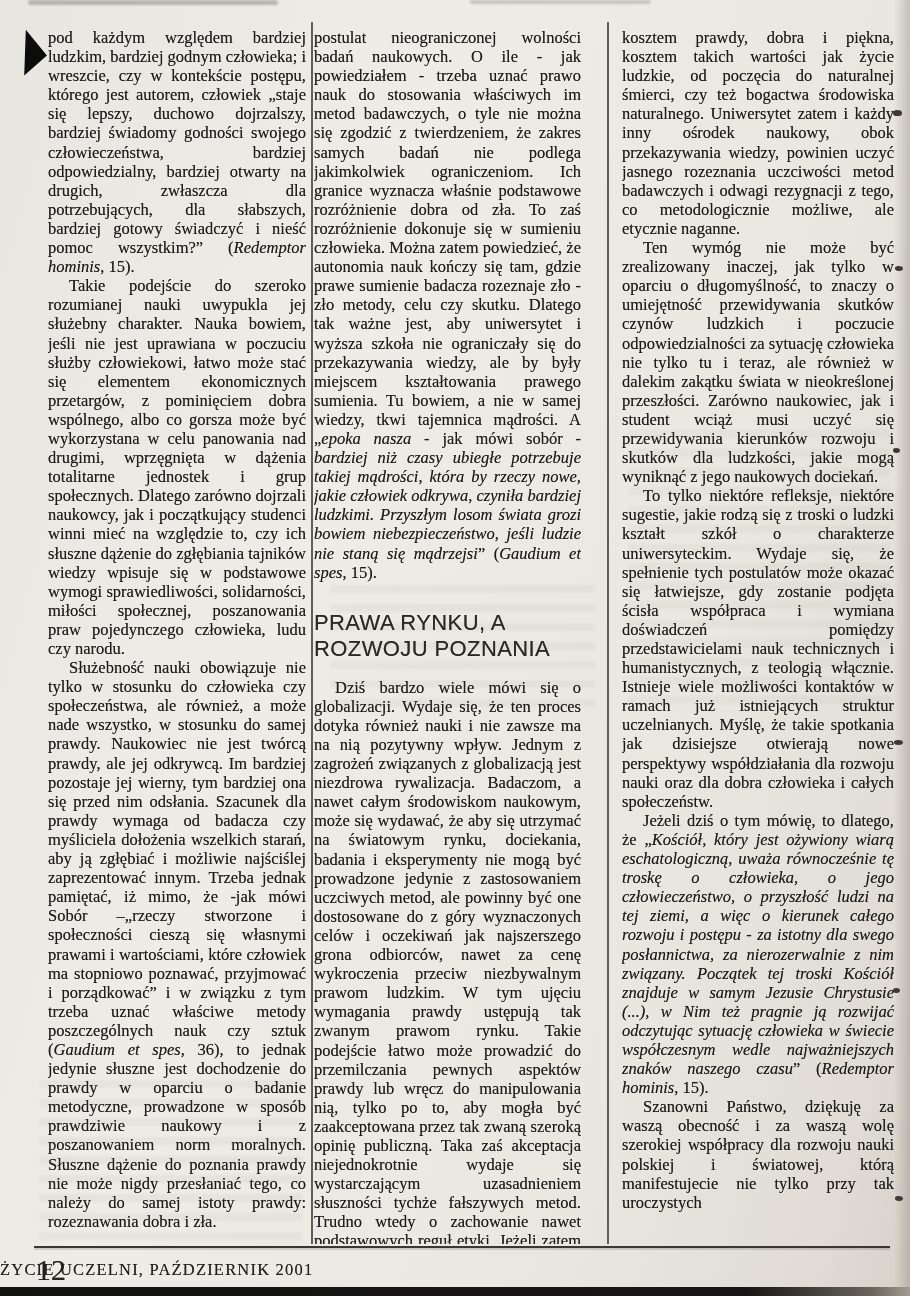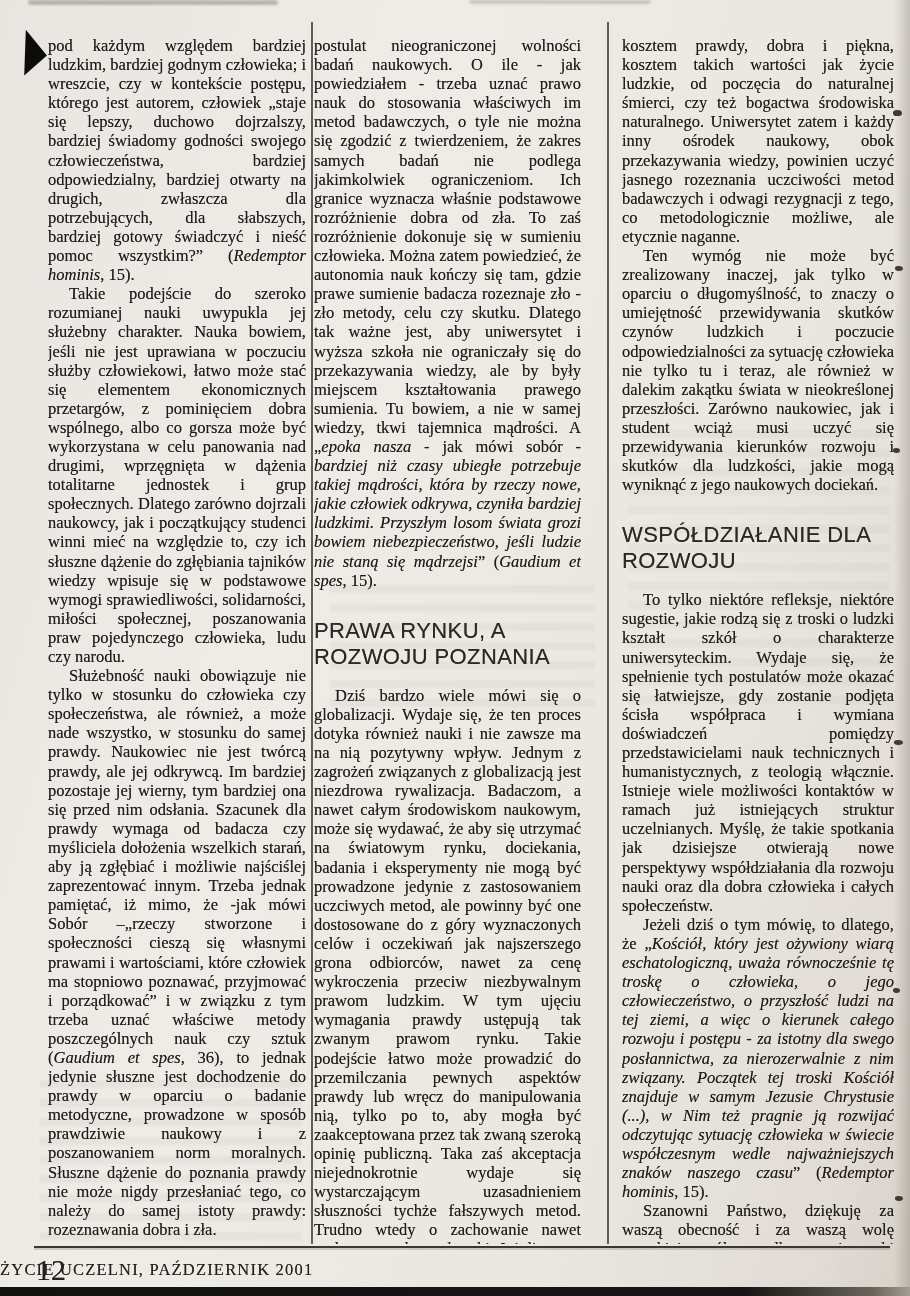--- a/index.html
+++ b/index.html
@@ -22,21 +22,21 @@
     background:repeating-linear-gradient(180deg,rgba(96,92,86,.10) 0px,rgba(96,92,86,.10) 8px,rgba(0,0,0,0) 8px,rgba(0,0,0,0) 19px);}
   
   .column{position:absolute;top:28px;height:1216px;overflow:hidden;
     font-size:16.5px;line-height:19.1px;text-align:justify;
     text-shadow:0 0 .4px rgba(20,18,16,.55);}
   .col1{left:48px;width:258px;}
   .col2{left:314px;width:267px;}
   .col3{left:622px;width:272px;}
   .column p{margin:0;}
   .column p.indent{text-indent:21px;}
-  .column p.noindent{text-indent:0;margin-top:8px;}
+  .column p.noindent{text-indent:0;}
   .it{font-style:italic;}
   .heading{
     font-family:"Liberation Sans","DejaVu Sans",sans-serif;
     font-size:22px;line-height:26px;font-weight:400;letter-spacing:.4px;
     color:#2a2824;text-align:left;margin:28px 0 16px 0;text-indent:0;
   }
   .divider{position:absolute;top:22px;width:2px;height:1222px;background:rgba(72,68,62,.85);}
   .divider1{left:311px;}
   .divider2{left:607px;}
   
@@ -63,21 +63,20 @@
         <p class="indent"><span>Służebność nauki obowiązuje nie tylko w stosunku do człowieka czy społeczeństwa, ale również, a może nade wszystko, w stosunku do samej prawdy. Naukowiec nie jest twórcą prawdy, ale jej odkrywcą. Im bardziej pozostaje jej wierny, tym bardziej ona się przed nim odsłania. Szacunek dla prawdy wymaga od badacza czy myśliciela dołożenia wszelkich starań, aby ją zgłębiać i możliwie najściślej zaprezentować innym. Trzeba jednak pamiętać, iż mimo, że -jak mówi Sobór –„rzeczy stworzone i społeczności cieszą się własnymi prawami i wartościami, które człowiek ma stopniowo poznawać, przyjmować i porządkować” i w związku z tym trzeba uznać właściwe metody poszczególnych nauk czy sztuk (</span><span class="it">Gaudium et spes</span><span>, 36), to jednak jedynie słuszne jest dochodzenie do prawdy w oparciu o badanie metodyczne, prowadzone w sposób prawdziwie naukowy i z poszanowaniem norm moralnych. Słuszne dążenie do poznania prawdy nie może nigdy przesłaniać tego, co należy do samej istoty prawdy: rozeznawania dobra i zła.</span></p>
       </div>
       <div class="column col2">
         <p class="noindent"><span>postulat nieograniczonej wolności badań naukowych. O ile - jak powiedziałem - trzeba uznać prawo nauk do stosowania właściwych im metod badawczych, o tyle nie można się zgodzić z twierdzeniem, że zakres samych badań nie podlega jakimkolwiek ograniczeniom. Ich granice wyznacza właśnie podstawowe rozróżnienie dobra od zła. To zaś rozróżnienie dokonuje się w sumieniu człowieka. Można zatem powiedzieć, że autonomia nauk kończy się tam, gdzie prawe sumienie badacza rozeznaje zło - zło metody, celu czy skutku. Dlatego tak ważne jest, aby uniwersytet i wyższa szkoła nie ograniczały się do przekazywania wiedzy, ale by były miejscem kształtowania prawego sumienia. Tu bowiem, a nie w samej wiedzy, tkwi tajemnica mądrości. A „</span><span class="it">epoka nasza -</span><span> jak mówi sobór - </span><span class="it">bardziej niż czasy ubiegłe potrzebuje takiej mądrości, która by rzeczy nowe, jakie człowiek odkrywa, czyniła bardziej ludzkimi. Przyszłym losom świata grozi bowiem niebezpieczeństwo, jeśli ludzie nie staną się mądrzejsi</span><span>” (</span><span class="it">Gaudium et spes</span><span>, 15).</span></p>
         <div class="heading">PRAWA RYNKU, A ROZWOJU POZNANIA</div>
         <p class="indent"><span>Dziś bardzo wiele mówi się o globalizacji. Wydaje się, że ten proces dotyka również nauki i nie zawsze ma na nią pozytywny wpływ. Jednym z zagrożeń związanych z globalizacją jest niezdrowa rywalizacja. Badaczom, a nawet całym środowiskom naukowym, może się wydawać, że aby się utrzymać na światowym rynku, dociekania, badania i eksperymenty nie mogą być prowadzone jedynie z zastosowaniem uczciwych metod, ale powinny być one dostosowane do z góry wyznaczonych celów i oczekiwań jak najszerszego grona odbiorców, nawet za cenę wykroczenia przeciw niezbywalnym prawom ludzkim. W tym ujęciu wymagania prawdy ustępują tak zwanym prawom rynku. Takie podejście łatwo może prowadzić do przemilczania pewnych aspektów prawdy lub wręcz do manipulowania nią, tylko po to, aby mogła być zaakceptowana przez tak zwaną szeroką opinię publiczną. Taka zaś akceptacja niejednokrotnie wydaje się wystarczającym uzasadnieniem słuszności tychże fałszywych metod. Trudno wtedy o zachowanie nawet podstawowych reguł etyki. Jeżeli zatem słuszna i pożądana jest rywalizacja ośrodków naukowych, to nie może ona dokonywać się</span></p>
       </div>
       <div class="column col3">
         <p class="noindent"><span>kosztem prawdy, dobra i piękna, kosztem takich wartości jak życie ludzkie, od poczęcia do naturalnej śmierci, czy też bogactwa środowiska naturalnego. Uniwersytet zatem i każdy inny ośrodek naukowy, obok przekazywania wiedzy, powinien uczyć jasnego rozeznania uczciwości metod badawczych i odwagi rezygnacji z tego, co metodologicznie możliwe, ale etycznie naganne.</span></p>
         <p class="indent"><span>Ten wymóg nie może być zrealizowany inaczej, jak tylko w oparciu o długomyślność, to znaczy o umiejętność przewidywania skutków czynów ludzkich i poczucie odpowiedzialności za sytuację człowieka nie tylko tu i teraz, ale również w dalekim zakątku świata w nieokreślonej przeszłości. Zarówno naukowiec, jak i student wciąż musi uczyć się przewidywania kierunków rozwoju i skutków dla ludzkości, jakie mogą wyniknąć z jego naukowych dociekań.</span></p>
-        <div class="heading">WSPÓŁDZIAŁANIE DLA ROZWOJU</div>
         <p class="indent"><span>To tylko niektóre refleksje, niektóre sugestie, jakie rodzą się z troski o ludzki kształt szkół o charakterze uniwersyteckim. Wydaje się, że spełnienie tych postulatów może okazać się łatwiejsze, gdy zostanie podjęta ścisła współpraca i wymiana doświadczeń pomiędzy przedstawicielami nauk technicznych i humanistycznych, z teologią włącznie. Istnieje wiele możliwości kontaktów w ramach już istniejących struktur uczelnianych. Myślę, że takie spotkania jak dzisiejsze otwierają nowe perspektywy współdziałania dla rozwoju nauki oraz dla dobra człowieka i całych społeczeństw.</span></p>
         <p class="indent"><span>Jeżeli dziś o tym mówię, to dlatego, że „</span><span class="it">Kościół, który jest ożywiony wiarą eschatologiczną, uważa równocześnie tę troskę o człowieka, o jego człowieczeństwo, o przyszłość ludzi na tej ziemi, a więc o kierunek całego rozwoju i postępu - za istotny dla swego posłannictwa, za nierozerwalnie z nim związany. Początek tej troski Kościół znajduje w samym Jezusie Chrystusie (...), w Nim też pragnie ją rozwijać odczytując sytuację człowieka w świecie współczesnym wedle najważniejszych znaków naszego czasu</span><span>” (</span><span class="it">Redemptor hominis</span><span>, 15).</span></p>
         <p class="indent"><span>Szanowni Państwo, dziękuję za waszą obecność i za waszą wolę szerokiej współpracy dla rozwoju nauki polskiej i światowej, którą manifestujecie nie tylko przy tak uroczystych</span></p>
       </div>
     </div>
 
   <div class="divider divider1"></div>
   <div class="divider divider2"></div>
 
   <div class="footer-rule"></div>

